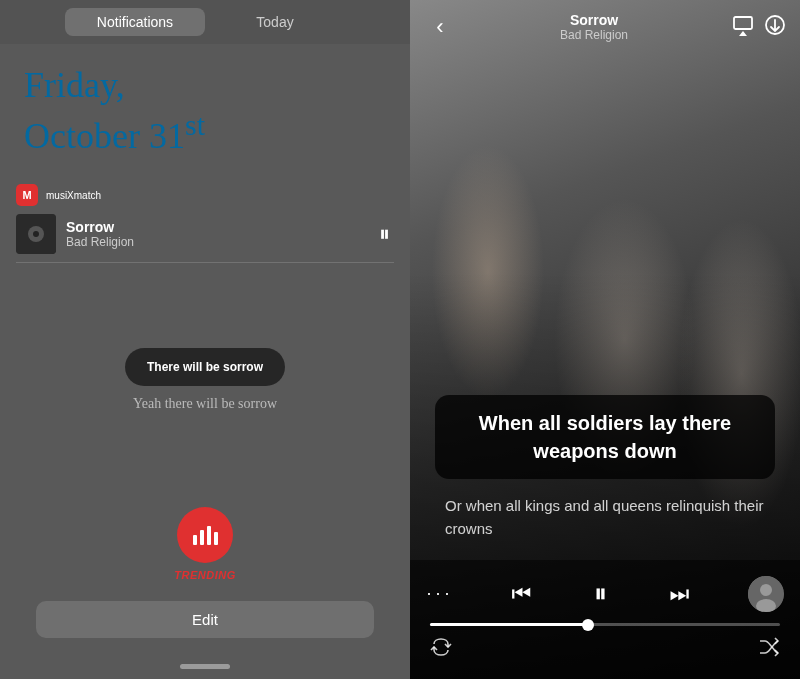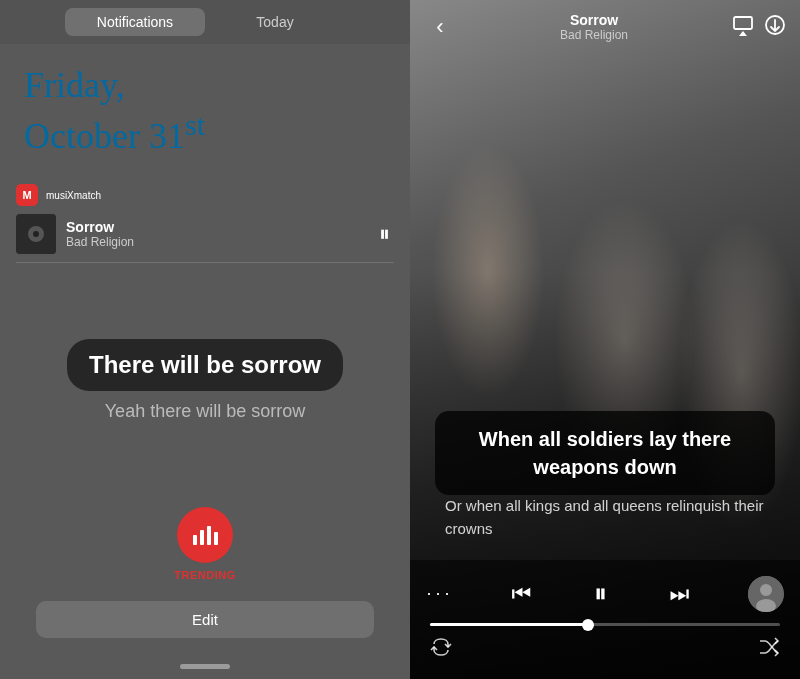--- a/index.html
+++ b/index.html
@@ -137,30 +137,31 @@
       display: flex;
       flex-direction: column;
       align-items: center;
       justify-content: center;
       padding: 20px;
       gap: 10px;
     }
     .lyric-main {
       background: rgba(30,30,30,0.85);
       color: #fff;
-      font-size: 24px;
+      font-size: 12px;
       font-weight: 600;
       padding: 12px 22px;
       border-radius: 22px;
       text-align: center;
     }
     .lyric-sub {
       color: #bbb;
-      font-size: 18px;
+      font-size: 14px;
       text-align: right;
+      font-family: Liberation Serif, serif;
     }
 
     .quick-actions {
       display: flex;
       justify-content: center;
       gap: 36px;
       padding: 20px 20px 10px;
     }
     .action-item {
       display: flex;
@@ -179,20 +180,21 @@
       justify-content: center;
       color: #fff;
       font-size: 22px;
     }
     .action-label {
       color: #e03030;
       font-size: 11px;
       font-weight: 700;
       letter-spacing: 0.5px;
       text-align: center;
+      font-style: italic;
     }
 
     .edit-section {
       padding: 10px 36px 20px;
     }
     .edit-btn {
       width: 100%;
       padding: 10px;
       background: rgba(200,200,200,0.2);
       border: none;
@@ -302,20 +304,21 @@
       cursor: pointer;
     }
 
     .lyrics-display {
       flex: 1;
       display: flex;
       flex-direction: column;
       align-items: center;
       justify-content: flex-end;
       padding: 0 20px 20px;
+      gap: 16px;
     }
     .current-lyric {
       background: rgba(0,0,0,0.75);
       color: #fff;
       font-size: 20px;
       font-weight: 700;
       padding: 14px 20px;
       border-radius: 14px;
       text-align: center;
       line-height: 1.4;

